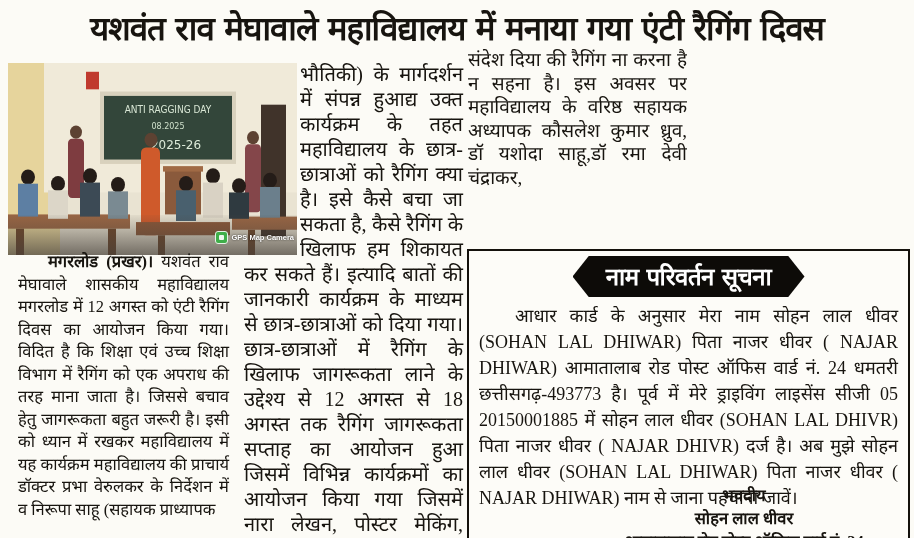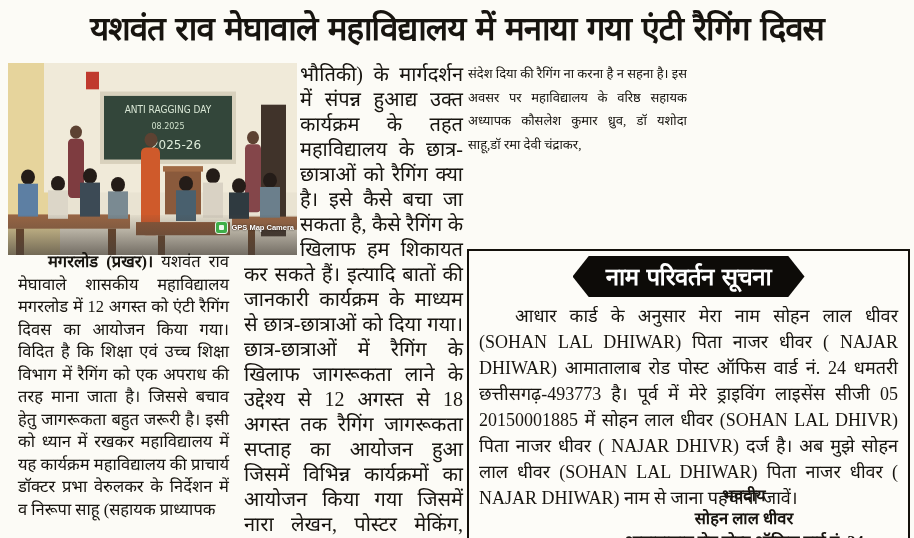--- a/index.html
+++ b/index.html
@@ -6,37 +6,37 @@
   .page{position:relative;width:914px;height:538px;background:#fcfbf6;overflow:hidden;
         font-family:"Liberation Serif","DejaVu Serif",serif;color:#17140f;}
   .headline{position:absolute;left:8px;right:8px;top:2px;height:56px;text-align:center;
         font-family:"DejaVu Sans","Liberation Sans",sans-serif;font-weight:bold;
         font-size:33px;line-height:54px;letter-spacing:-1px;white-space:nowrap;}
   
   .photo{position:absolute;left:8px;top:63px;width:289px;height:192px;overflow:hidden;background:#d946ef;}
   .photo svg{display:block;width:100%;height:100%;}
   .photo-caption-band{position:absolute;left:0;right:0;bottom:0;height:40px;
         background:linear-gradient(rgba(80,74,66,0.05),rgba(70,64,58,0.72));}
-  .gps-row{position:absolute;right:3px;top:6px;display:flex;align-items:center;gap:3px;padding-left:16px;}
+  .gps-row{position:absolute;right:3px;top:16px;display:flex;align-items:center;gap:3px;padding-left:16px;}
   .gps-icon{width:13px;height:13px;border-radius:3px;background:#3fae49;border:1px solid #e6f2e6;
         box-sizing:border-box;position:relative;}
   .gps-icon:after{content:"";position:absolute;left:3px;top:3px;width:5px;height:5px;background:#eef7ee;border-radius:1px;}
   .gps-label{color:#fff;font-family:"Liberation Sans","DejaVu Sans",sans-serif;font-size:7.5px;font-weight:bold;
         text-shadow:0 0 2px rgba(0,0,0,.8);white-space:nowrap;}
   .photo-caption{position:absolute;left:78px;bottom:3px;color:#fff;font-family:"Liberation Sans","DejaVu Sans",sans-serif;
         font-size:12px;white-space:nowrap;text-shadow:0 0 2px rgba(0,0,0,.7);}
   
   .col{position:absolute;text-align:justify;}
   .col1{left:8px;top:241px;width:231px;font-size:16.5px;line-height:22.5px;}
   .col1 .lead{font-weight:bold;}
   .col1 p{margin:10px;text-indent:30px;}
   .col2{left:244px;top:62px;width:219px;font-size:20px;line-height:25px;}
   .col2 .photo-spacer{float:left;width:56px;height:178px;}
   .col2 p,.col3 p,.col4 p{margin:0;}
-  .col3{left:468px;top:62px;width:219px;font-size:13px;line-height:23.5px;height:140px;overflow:hidden;}
+  .col3{left:468px;top:48px;width:219px;font-size:19px;line-height:23.5px;height:140px;overflow:hidden;}
   .col4{left:692px;top:62px;width:216px;font-size:16.5px;line-height:23.5px;height:140px;overflow:hidden;}
   
   .notice{position:absolute;left:467px;top:201px;width:443px;height:333px;border:2px solid #14110c;
         box-sizing:border-box;background:#fdfcf8;margin-top:48px;}
   .ribbon{position:relative;margin:5px auto 0 auto;width:232px;height:41px;background:#0d0b08;
         clip-path:polygon(0 50%,7% 0,93% 0,100% 50%,93% 100%,7% 100%);
         display:flex;align-items:center;justify-content:center;}
   .ribbon-text{color:#fff;font-family:"DejaVu Sans","Liberation Sans",sans-serif;
         font-weight:bold;font-size:24px;line-height:1;letter-spacing:-0.5px;}
   .notice-body{margin:6px 10px 0 10px;font-size:18px;line-height:26px;text-align:justify;text-indent:36px;}

